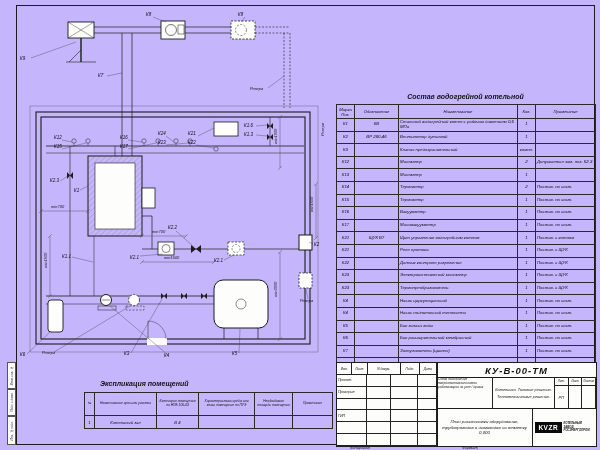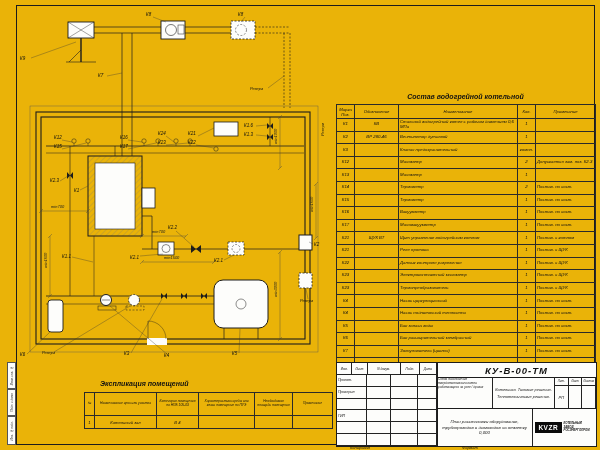--- a/index.html
+++ b/index.html
@@ -1,17 +1,17 @@
 <!DOCTYPE html>
 <html><head>
 <meta charset="utf-8">
 <style>
   html,body{margin:0;padding:0;}
   body{width:600px;height:450px;background:#f4f4f1;font-family:"Liberation Sans",sans-serif;position:relative;overflow:hidden;color:#111;}
-  .sheet{position:absolute;inset:0;background:#eab308;}
+  .sheet{position:absolute;inset:0;background:#c4b5fd;}
   .frame{position:absolute;left:16px;top:5px;right:5px;bottom:5px;border:1.3px solid #1c1c1c;}
   
   #plan{position:absolute;left:18px;top:6px;width:312px;height:352px;}
   .lbl{font-size:4.5px;font-style:italic;fill:#101010;}
   .rsv{font-size:4px;font-style:italic;fill:#101010;}
   .dim{font-size:4px;font-style:italic;fill:#202020;}
   .ldr{stroke:#333;stroke-width:0.35;}
   
   .spec-title{position:absolute;left:336px;top:93px;width:259px;text-align:center;font-size:7px;font-style:italic;font-weight:600;}
   #spec{position:absolute;left:336px;top:104px;width:259px;border-collapse:collapse;table-layout:fixed;font-style:italic;}

